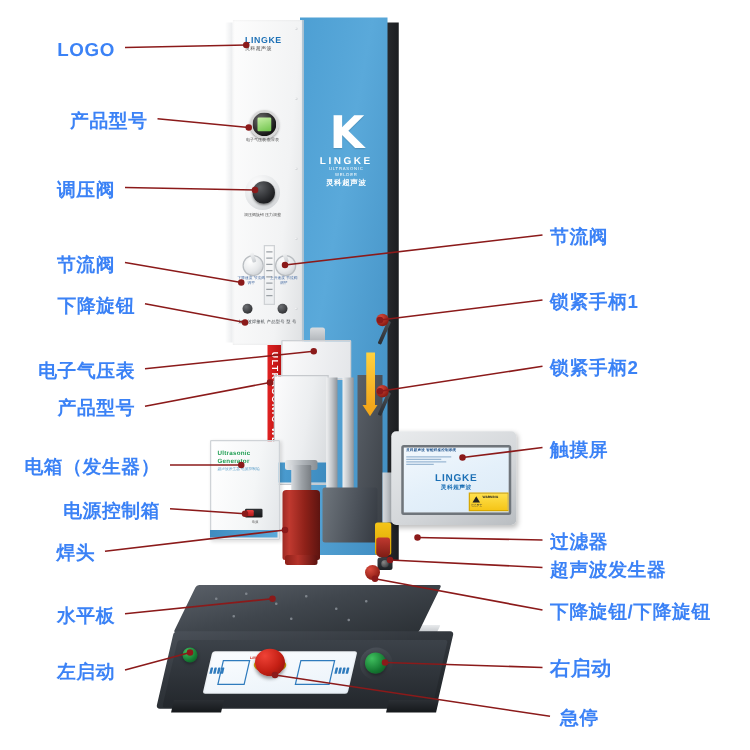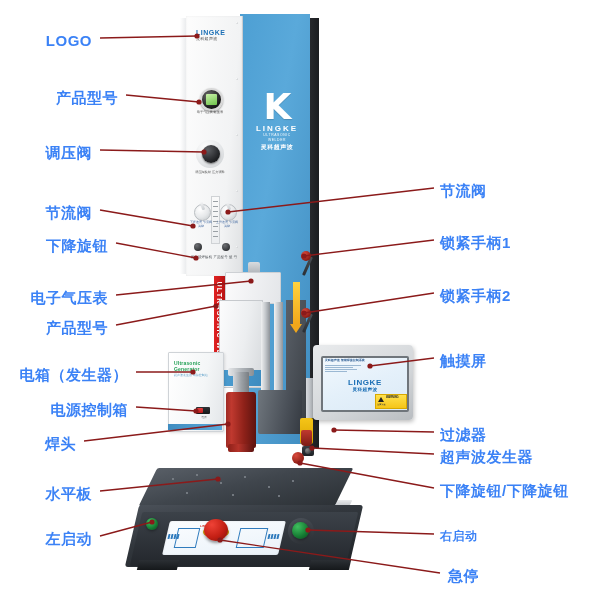--- a/index.html
+++ b/index.html
@@ -608,17 +608,17 @@
       <div class="label left" style="left: 92px; top: 538px; font-size: 15px;">左启动</div>
     </div>
   <div id="labels-right">
       <div class="label right" style="left: 440px; top: 190px; font-size: 15px;">节流阀</div>
       <div class="label right" style="left: 440px; top: 242px; font-size: 15px;">锁紧手柄1</div>
       <div class="label right" style="left: 440px; top: 295px; font-size: 15px;">锁紧手柄2</div>
       <div class="label right" style="left: 440px; top: 360px; font-size: 15px;">触摸屏</div>
       <div class="label right" style="left: 440px; top: 434px; font-size: 15px;">过滤器</div>
       <div class="label right" style="left: 440px; top: 456px; font-size: 15px;">超声波发生器</div>
       <div class="label right" style="left: 440px; top: 490px; font-size: 15px;">下降旋钮/下降旋钮</div>
-      <div class="label right" style="left: 440px; top: 536px; font-size: 12px;">右启动</div>
+      <div class="label right" style="left: 440px; top: 536px; font-size: 16px;">右启动</div>
       <div class="label right" style="left: 448px; top: 575px; font-size: 15px;">急停</div>
     </div>
 
 </div>
 
 </body></html>

